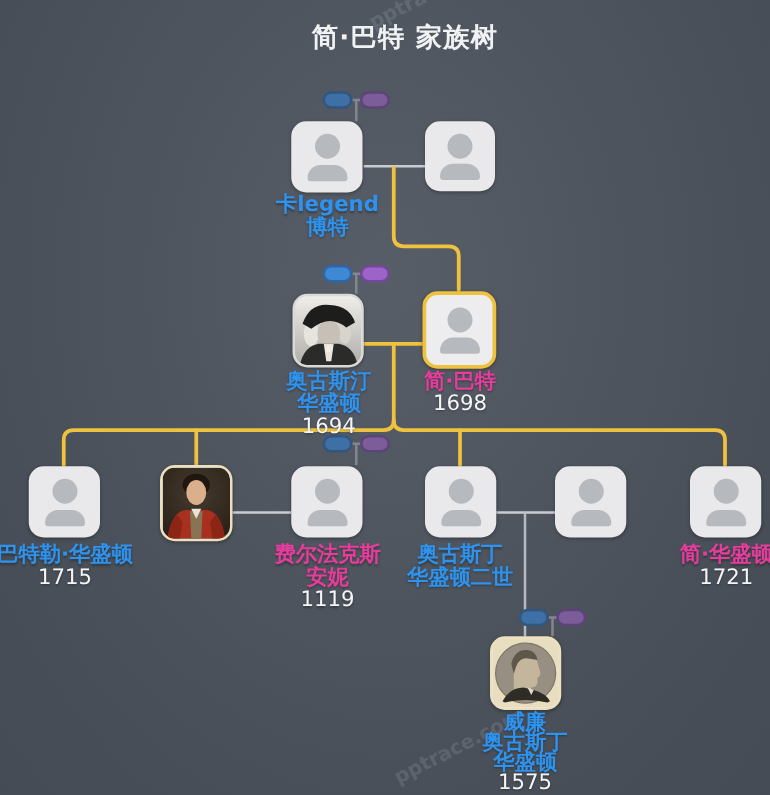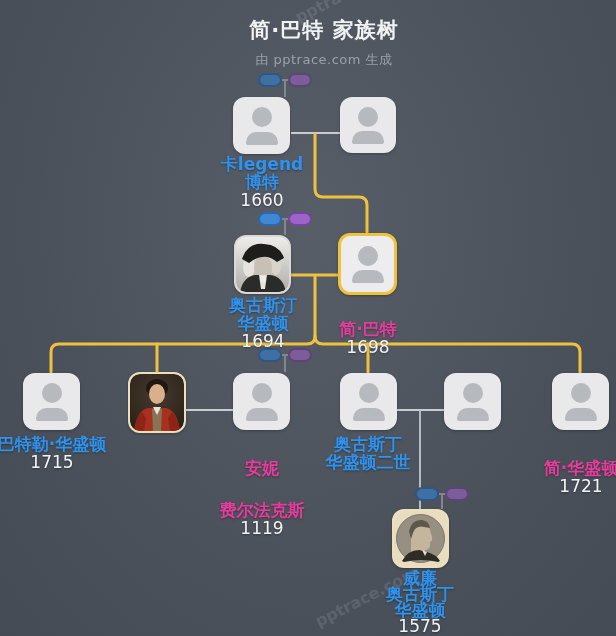--- a/index.html
+++ b/index.html
@@ -35,32 +35,31 @@
   .pill.m{background:#3e6fa5;border:2px solid #31567f;}
   .pill.f{background:#7c5c99;border:2px solid #5d4478;}
   .pill.m.lit{background:#3f88d4;border-color:#2f67a6;}
   .pill.f.lit{background:#9c63c8;border-color:#74479c;}
   
   .label{position:absolute;width:170px;margin-left:-85px;text-align:center;z-index:4;
          font-size:17px;line-height:18px;font-weight:bold;
          text-shadow:0 1px 2px rgba(0,0,0,.35);}
   .label .n{display:block;}
   .label.male .n{color:#2e93ef;}
-  .label.female .n{color:#e83c9d;margin-top:24px;}
+  .label.female .n{color:#e83c9d;}
   .label .year{display:block;color:#f3f4f6;font-weight:500;}
   .label.tight{line-height:16px;}
 </style>
 </head>
 <body>
 
 <div id="canvas">
 
   <div class="header">
     <div class="title">简·巴特 家族树</div>
-    <div class="subtitle">由 pptrace.com 生成</div>
   </div>
 
   <div class="wm" style="left:292px;top:10px;">pptrace.com</div>
   <div class="wm" style="left:312px;top:614px;">pptrace.com</div>
 
   <svg id="wires" width="616" height="636">
 
     <g stroke="#caccd0" stroke-width="2" fill="none">
       <path d="M291,133 H340"></path>
       <path d="M186,410 H233"></path>
@@ -165,38 +164,37 @@
   <div class="pill m lit" style="left:258px;top:212px;"></div>
   <div class="pill f lit" style="left:288px;top:212px;"></div>
   <div class="pill m" style="left:258px;top:348px;"></div>
   <div class="pill f" style="left:288px;top:348px;"></div>
   <div class="pill m" style="left:415px;top:487px;"></div>
   <div class="pill f" style="left:445px;top:487px;"></div>
 
   <div class="label male" style="left:262px;top:155px;">
     <span class="n">卡legend</span>
     <span class="n">博特</span>
-    <span class="year">1660</span>
   </div>
   <div class="label male" style="left:263px;top:296px;">
     <span class="n">奥古斯汀</span>
     <span class="n">华盛顿</span>
     <span class="year">1694</span>
   </div>
   <div class="label female" style="left:368px;top:296px;">
     <span class="n">简·巴特</span>
     <span class="year">1698</span>
   </div>
   <div class="label male" style="left:52px;top:435px;">
     <span class="n">巴特勒·华盛顿</span>
     <span class="year">1715</span>
   </div>
   <div class="label female" style="left:262px;top:435px;">
+    <span class="n">费尔法克斯</span>
     <span class="n">安妮</span>
-    <span class="n">费尔法克斯</span>
     <span class="year">1119</span>
   </div>
   <div class="label male" style="left:368px;top:435px;">
     <span class="n">奥古斯丁</span>
     <span class="n">华盛顿二世</span>
   </div>
   <div class="label female" style="left:581px;top:435px;">
     <span class="n">简·华盛顿</span>
     <span class="year">1721</span>
   </div>

